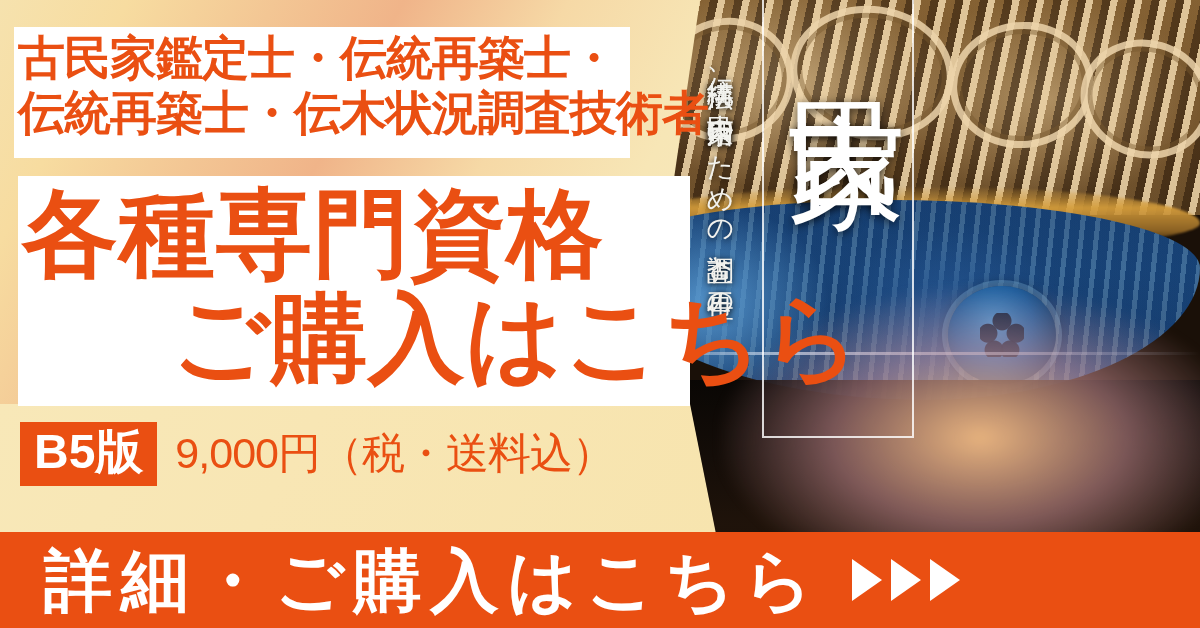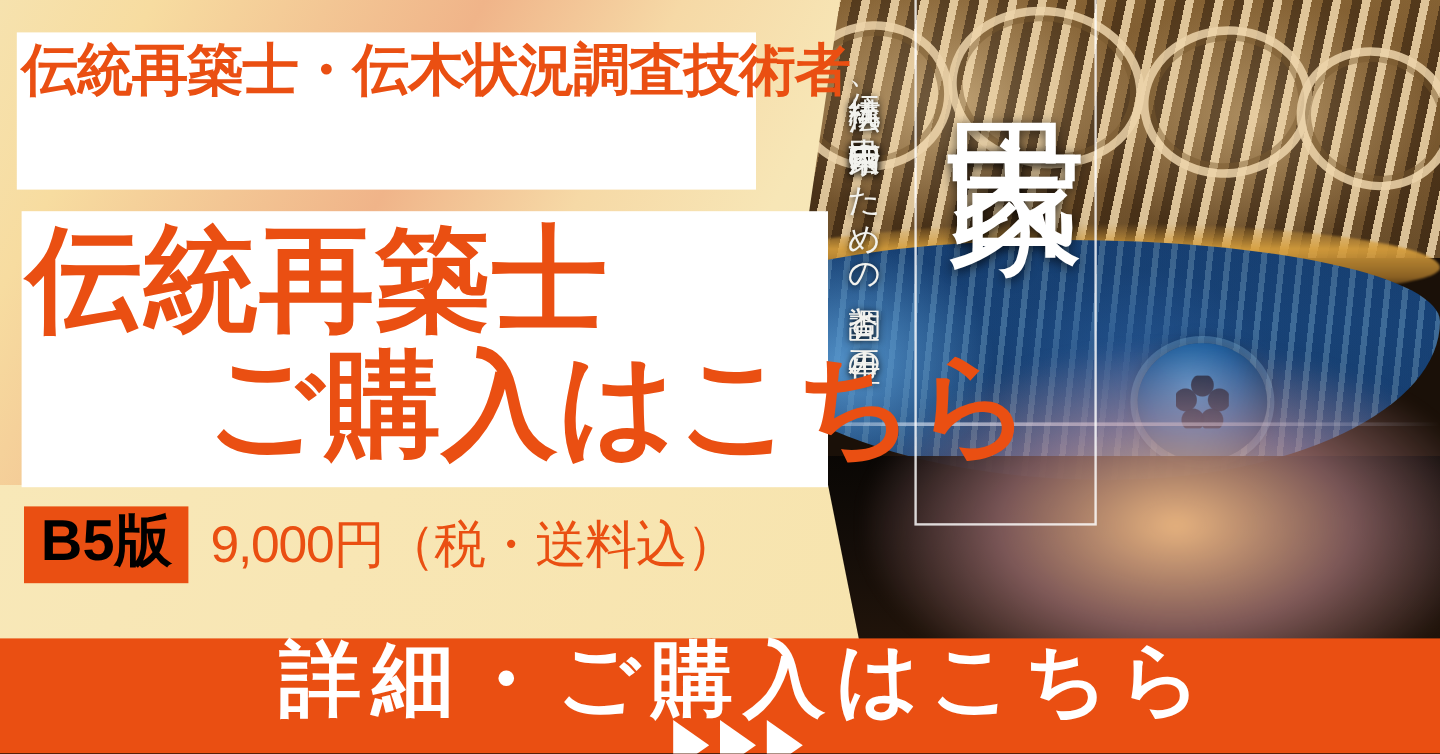--- a/index.html
+++ b/index.html
@@ -140,29 +140,29 @@
   .headline{
     position:absolute;left:22px;top:182px;width:700px;
     color:#ea4f12;font-weight:700;letter-spacing:1px;white-space:nowrap;
   }
   .hl-1{display:block;font-size:96px;line-height:1.08;}
   .hl-2{display:block;font-size:96px;line-height:1.08;text-indent:150px;}
 
   
   .price-row{position:absolute;left:20px;top:422px;display:flex;align-items:center;gap:18px;}
   .badge{
-    background:#ea4f12;color:#000000;font-size:48px;font-weight:700;
+    background:#ea4f12;color:#ffffff;font-size:48px;font-weight:700;
     padding:6px 14px 10px;line-height:1;letter-spacing:0;
   }
   .price{color:#ea4f12;font-size:43px;font-weight:400;letter-spacing:-1px;white-space:nowrap;}
 
   
   .cta{
     position:absolute;left:0;top:532px;width:1200px;height:96px;
-    background:#ea4f12;display:flex;align-items:center;flex-direction:column;
+    background:#ea4f12;display:flex;align-items:center;
   }
   .cta-text{
     color:#fff;font-size:68px;font-weight:700;letter-spacing:9px;
     margin-left:44px;white-space:nowrap;line-height:1;
   }
   .cta-arrows{display:flex;align-items:center;gap:9px;margin-left:30px;}
   .arrow{
     width:0;height:0;border-left:30px solid #fff;
     border-top:21px solid transparent;border-bottom:21px solid transparent;
   }
@@ -191,25 +191,26 @@
   <div class="cover-box"></div>
   <div class="cover-title">古民家</div>
 
   <div class="cream-upper"></div>
   <div class="cream-lower"></div>
 
   <div class="white-panel wp-top"></div>
   <div class="white-panel wp-mid"></div>
 
   <div class="cred">
+    <span class="cred-line">古民家鑑定士・伝統再築士・</span>
     <span class="cred-line">伝統再築士・伝木状況調査技術者</span>
   </div>
 
   <div class="headline">
-    <span class="hl-1">伝統再築士</span>
+    <span class="hl-1">各種専門資格</span>
     <span class="hl-2">ご購入はこちら</span>
   </div>
 
   <div class="price-row">
     <span class="badge">B5版</span>
     <span class="price">9,000円（税・送料込）</span>
   </div>
 
   <div class="cta">
     <span class="cta-text">詳細・ご購入はこちら</span>

